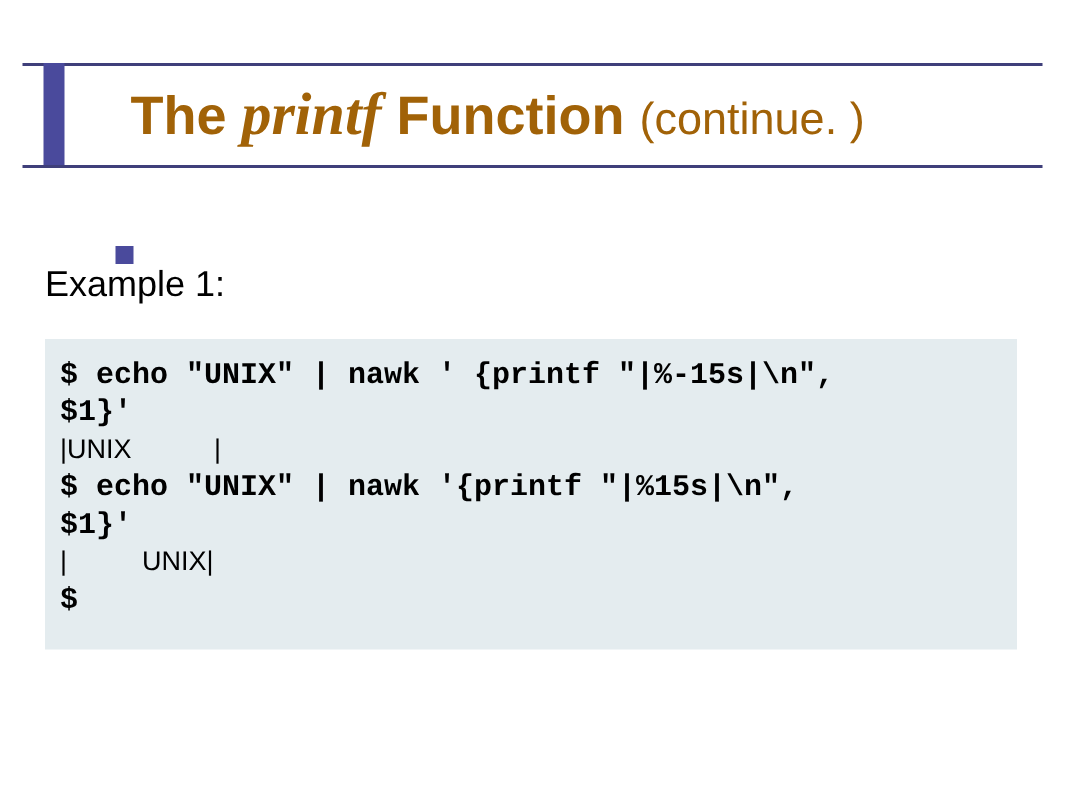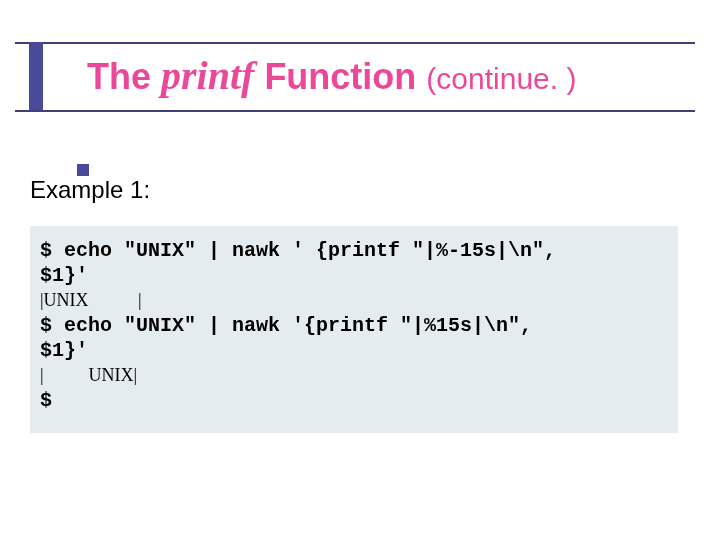--- a/index.html
+++ b/index.html
@@ -49,21 +49,21 @@
     bottom: -6px;
     width: 14px;
     background: #4a4a9c;
   }
   .title-text {
     position: absolute;
     left: 72px;
     top: 6px;
     font-size: 36px;
     font-weight: bold;
-    color: #ec4899;
+    color: #a16207;
     font-family: "Arial Black", Arial, sans-serif;
     white-space: nowrap;
   }
   .title-text .ital {
     font-style: italic;
     font-family: "Times New Roman", Times, serif;
     font-weight: bold;
     font-size: 40px;
   }
   .title-text .cont {
@@ -106,21 +106,21 @@
   .code-box pre {
     margin: 0;
     font-family: "Courier New", Courier, monospace;
     font-size: 20px;
     line-height: 1.25;
     color: #000;
     white-space: pre;
   }
   .code-box .b { font-weight: bold; }
   .code-box .out {
-    font-family: Liberation Serif, serif;
+    font-family: Liberation Sans, sans-serif;
     font-size: 18px;
     text-align: right;
   }
 </style>
 </head>
 <body>
 
 <div class="slide">
 
   <div class="title-wrap">

